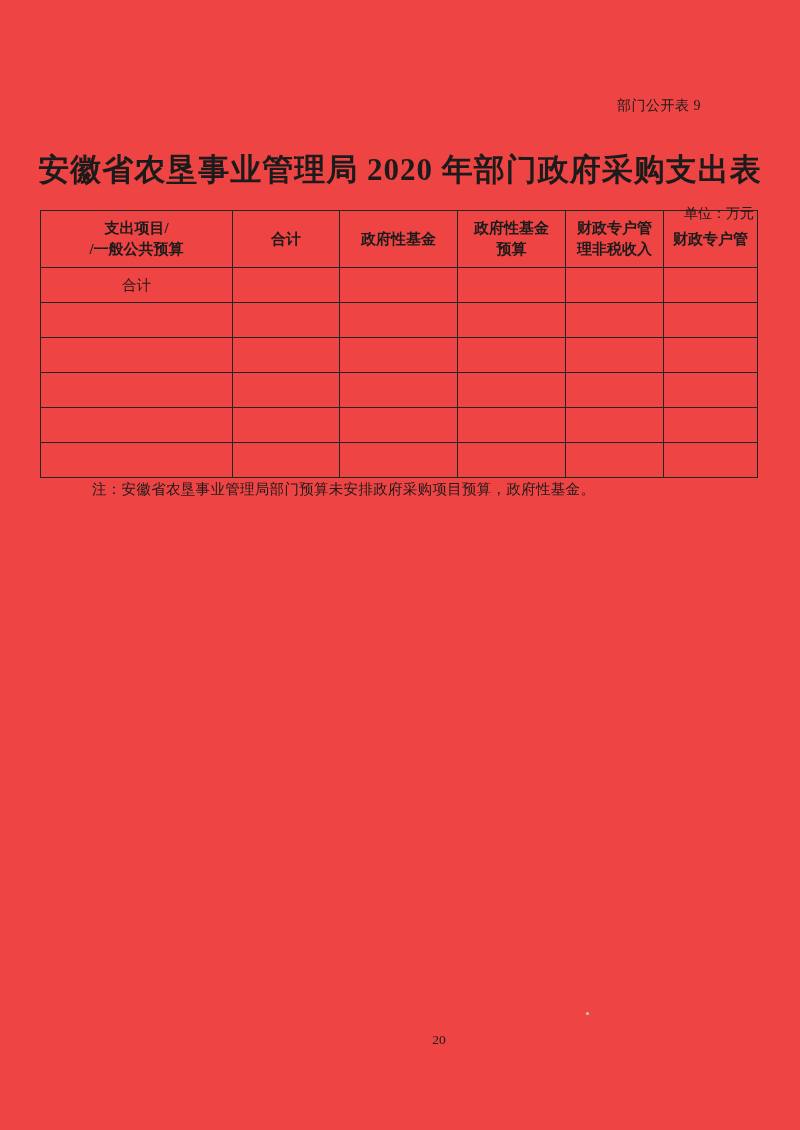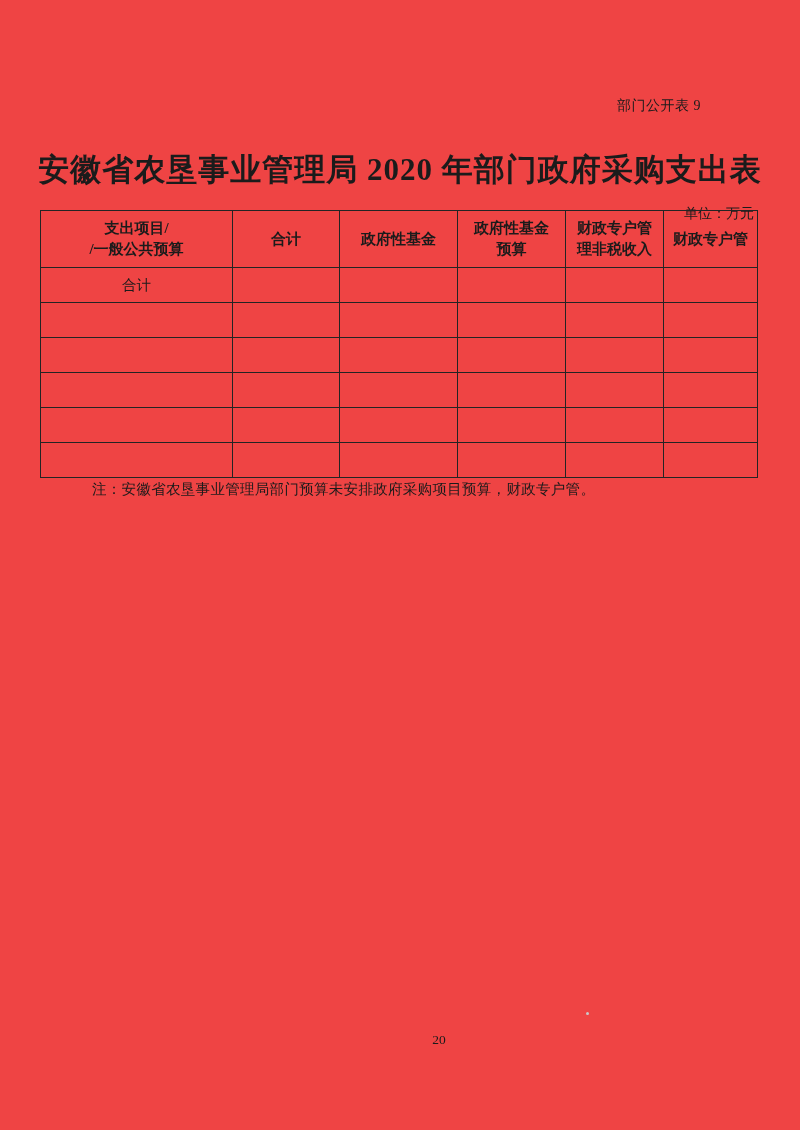--- a/index.html
+++ b/index.html
@@ -178,19 +178,19 @@
         <td></td>
         <td></td>
         <td></td>
         <td></td>
         <td></td>
         <td></td>
       </tr>
     </tbody>
   </table>
 
-  <div class="table-note">注：安徽省农垦事业管理局部门预算未安排政府采购项目预算，财政专户管。</div>
+  <div class="table-note">注：安徽省农垦事业管理局部门预算未安排政府采购项目预算，政府性基金。</div>
 
   <div class="scan-speck"></div>
 
   <div class="page-number">20</div>
 
 </div>
 
 </body></html>

